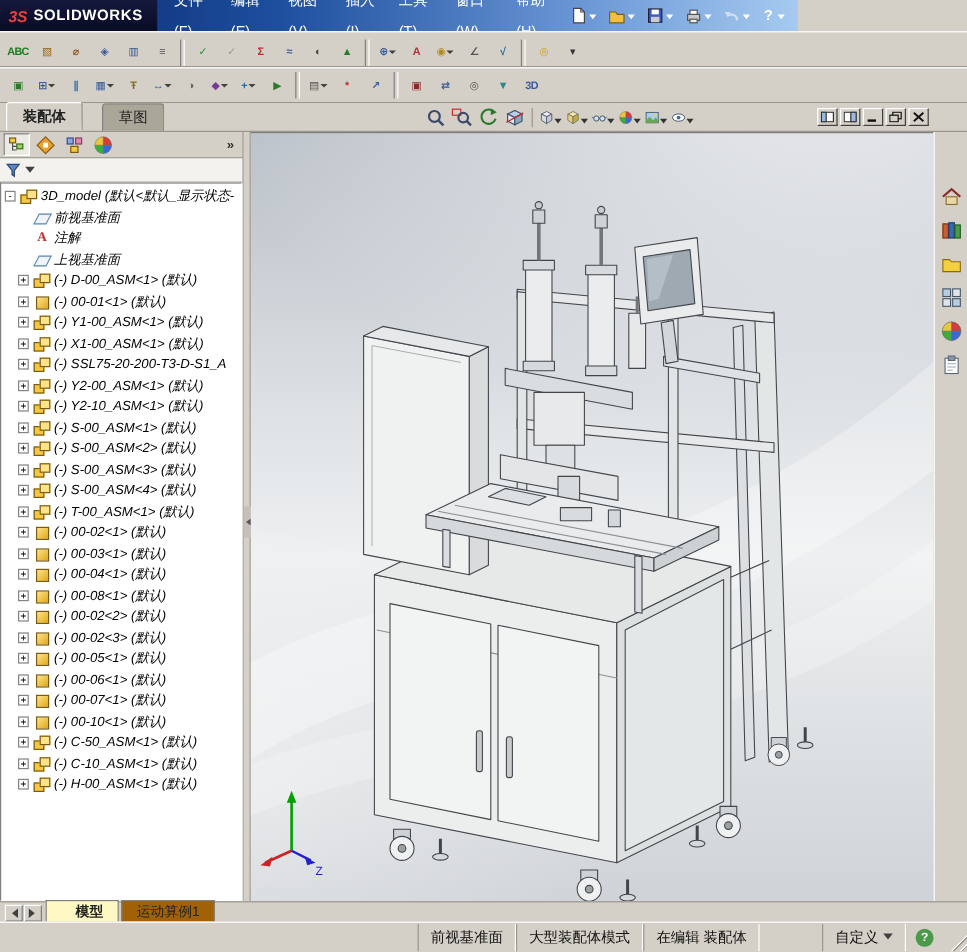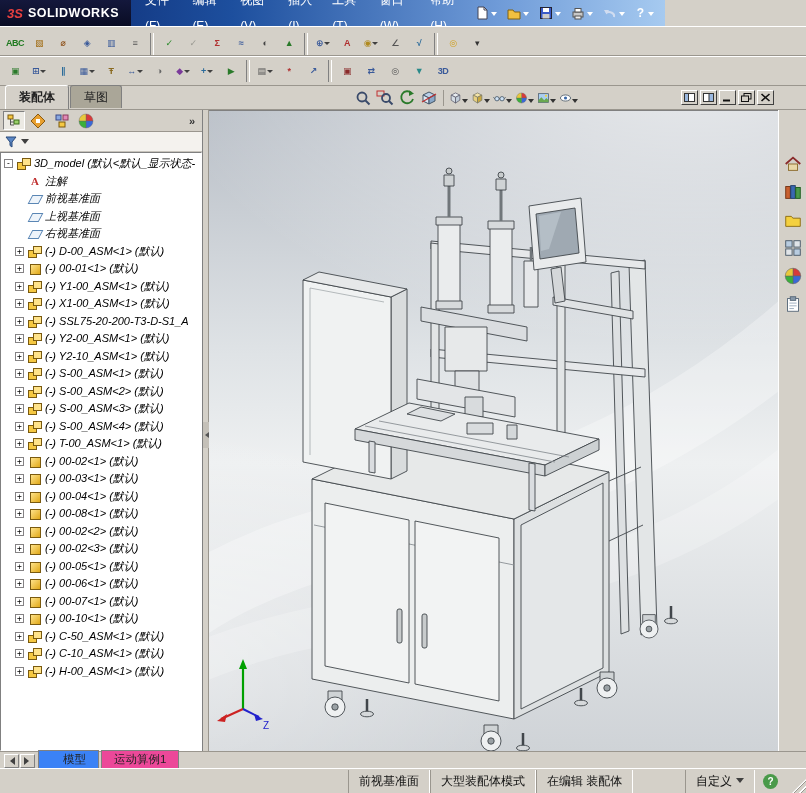--- a/index.html
+++ b/index.html
@@ -26,21 +26,21 @@
     border-top:1px solid #fff; border-bottom:1px solid #9a968e; display:flex; align-items:center; padding-left:3px; }
   #toolbarA { top:26px;align-items:flex-end; }
   #toolbarB { top:56px; }
   .tbitem { height:24px; min-width:24px; display:flex; align-items:center; justify-content:center; gap:1px; border:1px solid transparent; padding:0 1px; flex:none; }
   .tbglyph { font-weight:bold; font-size:9px; letter-spacing:-0.5px; }
   .dd { width:0; height:0; border:3px solid transparent; border-top:3px solid #404040; margin-top:4px; }
   .tbitem.sep { min-width:0; width:4px; height:22px; border:none; border-left:1px solid #808080; border-right:1px solid #fff; margin:0 3px; padding:0; }
 
   
   #tabrow { position:absolute; left:0; top:86px; width:806px; height:24px; background:#d4d0c8; border-bottom:1px solid #9a968e; }
-  #cmdtabs { position:absolute; left:5px; bottom:0; display:flex; align-items:flex-start; gap:1px; }
+  #cmdtabs { position:absolute; left:5px; bottom:0; display:flex; align-items:center; gap:16px; }
   .cmdtab { padding:3px 13px 2px; font-size:12px; background:#aaa698; color:#222;
     border:1px solid #808080; border-bottom:none; border-radius:3px 3px 0 0; }
   .cmdtab.active { background:#d4d0c8; border-color:#fff #808080 transparent #fff; font-weight:bold; padding-bottom:3px; }
   #headsup { position:absolute; left:352px; top:2px; display:flex; align-items:center; gap:1px; }
   .hbtn { width:21px; height:20px; display:flex; align-items:center; justify-content:center; border:1px solid transparent; }
   .hdd { width:0; height:0; border:3px solid transparent; border-top:4px solid #333; margin:8px 0 0 0; }
   .hsep { width:1px; height:16px; background:#9a968e; margin:0 3px; }
   #docwin-buttons { position:absolute; right:32px; top:4px; display:flex; gap:2px; }
   .winbtn { width:17px; height:15px; background:#d4d0c8; border:1px solid; border-color:#fff #404040 #404040 #fff; display:flex; align-items:center; justify-content:center; }
 
@@ -87,22 +87,22 @@
 
   
   #taskpane { position:absolute; left:778px; top:0; width:28px; height:641px; background:#d4d0c8; border-left:1px solid #fff; display:flex; flex-direction:column; align-items:center; padding-top:42px; gap:4px; }
   .tpbtn { width:24px; height:24px; display:flex; align-items:center; justify-content:center; border:1px solid transparent; }
 
   
   #bottomtabs { position:absolute; left:0; top:751px; width:806px; height:17px; background:#d4d0c8; border-top:1px solid #9a968e; display:flex; align-items:flex-end; padding-left:4px; }
   .tab-nav { width:15px; height:14px; background:#d4d0c8; border:1px solid; border-color:#fff #808080 #808080 #fff; display:flex; align-items:center; justify-content:center; margin-right:1px; }
   .tab-nav.left::before  { content:""; width:0; height:0; border:4px solid transparent; border-right:5px solid #404040; margin-right:2px; }
   .tab-nav.right::before { content:""; width:0; height:0; border:4px solid transparent; border-left:5px solid #404040; margin-left:2px; }
-  .sheettab { padding:1px 12px 1px; font-size:11.5px; background:#ec4899; color:#222; border:1px solid #808080; border-bottom:none; margin-left:2px; }
-  .sheettab.active { background:#3b82f6; font-weight:normal;padding-left:24px; }
+  .sheettab { padding:1px 12px 1px; font-size:11.5px; background:#a16207; color:#222; border:1px solid #808080; border-bottom:none; margin-left:2px; }
+  .sheettab.active { background:#fef9c3; font-weight:bold;padding-left:24px; }
 
   
   #statusbar { position:absolute; left:0; top:768px; width:806px; height:25px; background:#d4d0c8;
     border-top:1px solid #fff; display:flex; align-items:center; font-size:12px; color:#111; }
   #status-app { width:348px; padding-left:7px;margin-top:35px; }
   .status-seg { padding:3px 10px; border-left:1px solid #9a968e; border-right:1px solid #fff; white-space:nowrap; }
   #status-spacer { flex:1; }
   #status-custom { display:flex; align-items:center; gap:4px; padding:3px 10px; border-left:1px solid #9a968e; border-right:1px solid #fff; }
   #status-help { width:15px; height:15px; border-radius:50%; background:#4a9a4a; color:#fff; font:bold 10px/15px "Liberation Sans",sans-serif; text-align:center; margin:0 8px; }
   .grip-corner { width:14px; height:14px; margin-left:6px; align-self:flex-end;
@@ -512,37 +512,32 @@
     <div id="tree">
       <div class="tree-row root">
         <span class="expander">-</span>
         <span class="ticon asm"></span>
         <span class="tlabel">3D_model (默认&lt;默认_显示状态-</span>
       </div>
       <div id="tree-items">
 
           <div class="tree-row">
             <span class="expander" style="visibility: hidden;"></span>
+            <span class="ticon plane"></span>
+            <span class="tlabel">前视基准面</span>
+          </div>
+          <div class="tree-row">
+            <span class="expander" style="visibility: hidden;"></span>
             <span class="ticon annotations"></span>
             <span class="tlabel">注解</span>
-          </div>
-          <div class="tree-row">
-            <span class="expander" style="visibility: hidden;"></span>
-            <span class="ticon plane"></span>
-            <span class="tlabel">前视基准面</span>
           </div>
           <div class="tree-row">
             <span class="expander" style="visibility: hidden;"></span>
             <span class="ticon plane"></span>
             <span class="tlabel">上视基准面</span>
-          </div>
-          <div class="tree-row">
-            <span class="expander" style="visibility: hidden;"></span>
-            <span class="ticon plane"></span>
-            <span class="tlabel">右视基准面</span>
           </div>
           <div class="tree-row">
             <span class="expander">+</span>
             <span class="ticon asm"></span>
             <span class="tlabel">(-) D-00_ASM&lt;1&gt; (默认)</span>
           </div>
           <div class="tree-row">
             <span class="expander">+</span>
             <span class="ticon part"></span>
             <span class="tlabel">(-) 00-01&lt;1&gt; (默认)</span>

